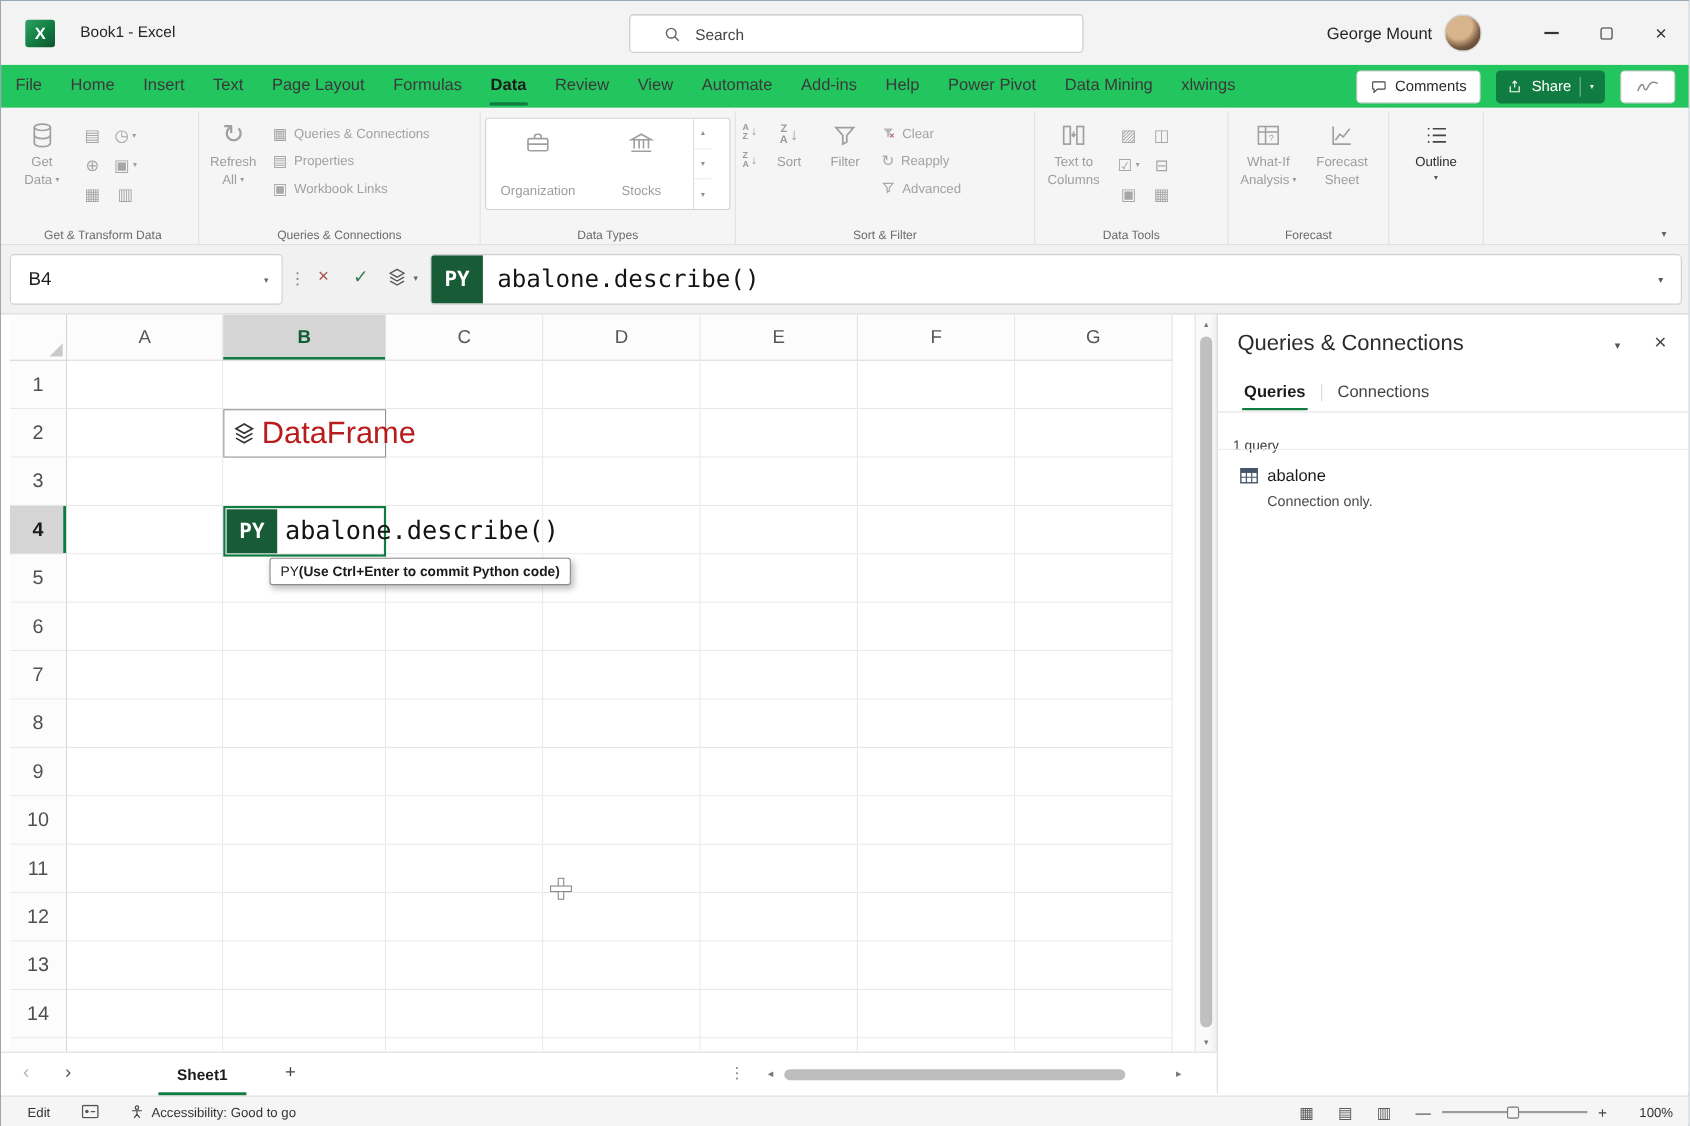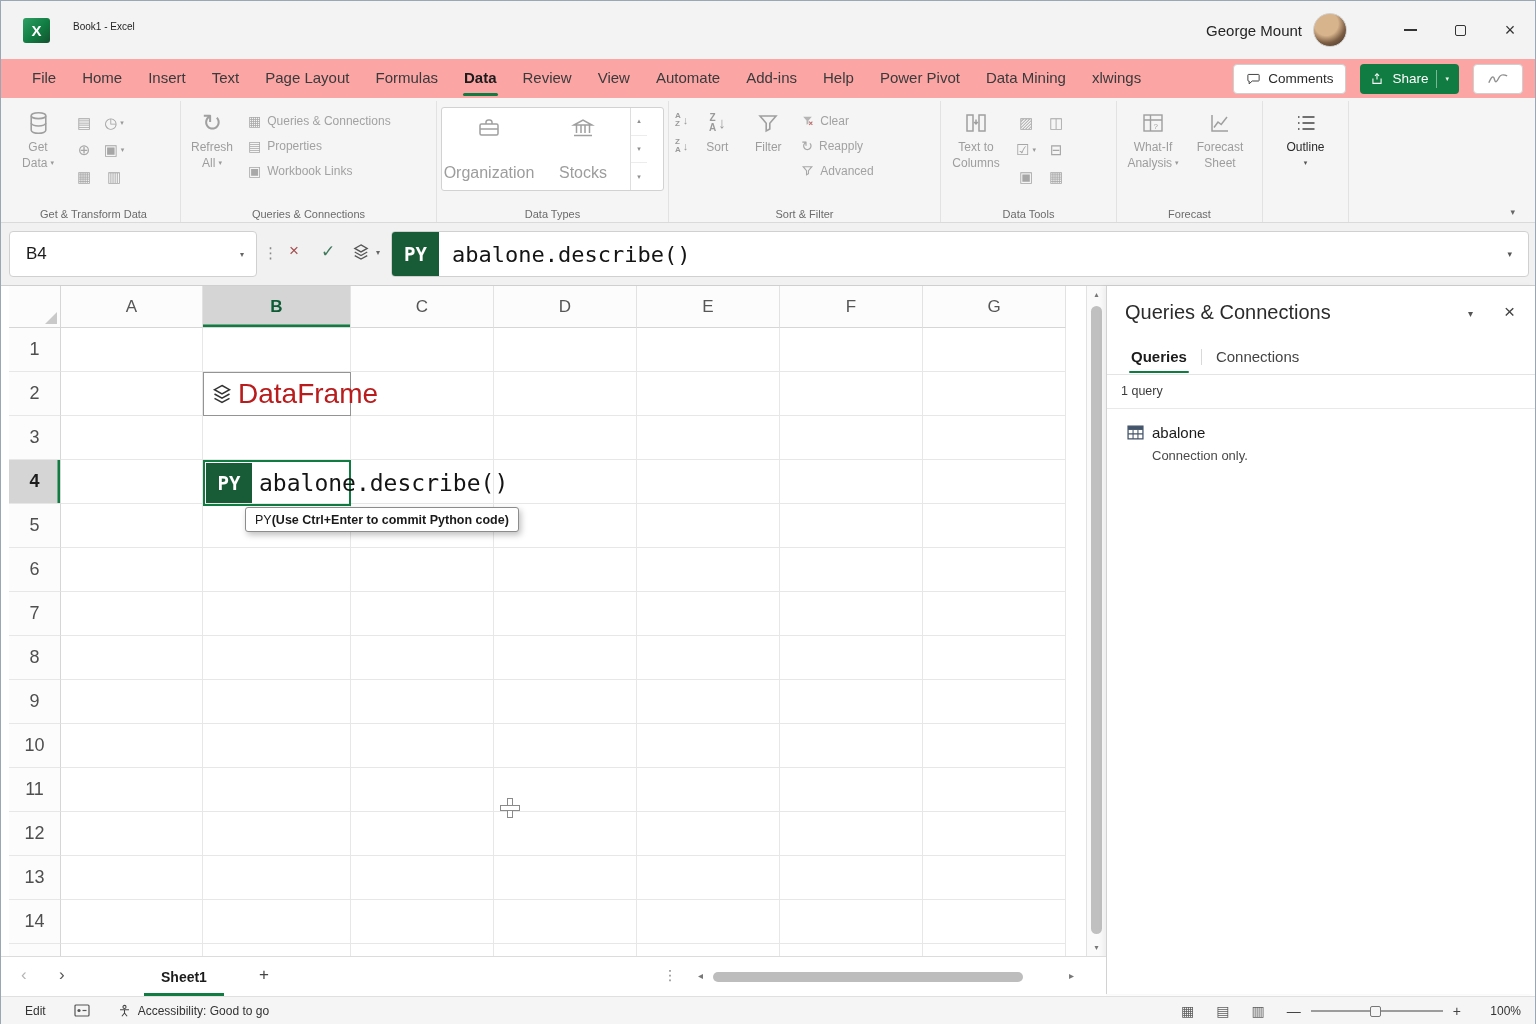--- a/index.html
+++ b/index.html
@@ -2,33 +2,33 @@
 <html><head>
 <meta charset="utf-8">
 <style>
 *{box-sizing:border-box;margin:0;padding:0}
 html,body{width:1536px;height:1024px;overflow:hidden;font-family:"Liberation Sans",sans-serif;color:#1f1f1f;background:#fff}
 #app{position:relative;width:1536px;height:1024px;background:#fff;border:1px solid #9aa7b4}
 
 
 .titlebar{position:absolute;top:0;left:0;right:0;height:58px;background:#f3f3f3}
 .xl-logo{position:absolute;left:22px;top:17px;width:27px;height:25px;border-radius:3px;background:linear-gradient(135deg,#2fa064,#107c41 55%,#14512f);color:#fff;font-weight:bold;font-size:15px;display:flex;align-items:center;justify-content:center}
-.doc-title{position:absolute;left:72px;top:20px;font-size:10px;color:#252525;white-space:nowrap}
+.doc-title{position:absolute;left:72px;top:20px;font-size:14px;color:#252525;white-space:nowrap}
 .searchbox{position:absolute;left:571px;top:12px;width:413px;height:35px;background:#fff;border:1px solid #c6c6c6;border-radius:4px;display:flex;align-items:center;padding-left:30px;gap:13px}
 .searchbox .stext{font-size:14px;color:#444}
 .user-name{position:absolute;right:233px;top:21px;font-size:15px;color:#252525;white-space:nowrap}
 .avatar{position:absolute;right:188px;top:12px;width:34px;height:34px;border-radius:50%;background:radial-gradient(circle at 38% 30%,#d8b48c 0 40%,#7a5c42 65%,#3c2f24 100%);border:1px solid #d0d0d0}
 .win-btns{position:absolute;right:0;top:0;height:58px;display:flex}
 .winbtn{width:50px;height:58px;display:flex;align-items:center;justify-content:center;color:#333}
 .wline{width:13px;height:1.5px;background:#333}
 .wbox{width:11px;height:11px;border:1.3px solid #333;border-radius:2px}
 .wx{font-size:18px;line-height:1}
 
 
-.tabrow{position:absolute;top:58px;left:0;right:0;height:39px;background:#fca5a5;display:flex;align-items:center;padding-left:18px}
+.tabrow{position:absolute;top:58px;left:0;right:0;height:39px;background:#22c55e;display:flex;align-items:center;}
 .rtab{padding:0 13px;font-size:15px;height:39px;line-height:37px;color:#3a3a3a;position:relative;white-space:nowrap;cursor:default}
 .rtab.active{font-weight:700;color:#1b1b1b}
 .rtab.active::after{content:"";position:absolute;left:12px;right:12px;bottom:2px;height:3px;background:#107c41;border-radius:2px}
 .tr-right{position:absolute;right:12px;top:0;height:39px;display:flex;align-items:center;gap:14px}
 .pillbtn{height:30px;display:flex;align-items:center;gap:7px;border:1px solid #cfcfcf;background:#fff;border-radius:4px;padding:0 12px;font-size:13.5px;color:#2b2b2b}
 .sharebtn{height:30px;display:flex;align-items:center;gap:8px;background:#107c41;color:#fff;border-radius:4px;padding:0 10px;font-size:13.5px}
 .sharebtn .sdiv{width:1px;height:18px;background:rgba(255,255,255,.45)}
 .sharebtn .chevw{font-size:7px;color:#eaf3ee}
 .penbtn{height:30px;width:50px;border:1px solid #cfcfcf;border-radius:4px;background:#fff;display:flex;align-items:center;justify-content:center}
 
@@ -45,21 +45,21 @@
 .enabled .chev{color:#555}
 .ricon{height:30px;display:flex;align-items:center;justify-content:center;color:#a0a0a0}
 .ricon.glyph{font-size:24px;line-height:26px}
 .minigrid{display:grid;grid-template-columns:repeat(2,30px);grid-auto-rows:27px;align-items:center;justify-items:center;margin-top:6px}
 .mini{display:flex;align-items:center;justify-content:center;gap:2px;color:#a6a6a6;font-size:15px;border-radius:3px;padding:1px 2px}
 .mini .chev{margin-left:1px}
 .ministack{display:flex;flex-direction:column;gap:2px;margin-top:6px}
 .miniline{display:flex;align-items:center;gap:6px;font-size:12px;color:#a2a2a2;height:23px;padding:0 5px;border-radius:3px;white-space:nowrap}
 .miniline .mg{font-size:14px;color:#a8a8a8}
 .gallery{display:flex;background:#fff;border:1px solid #d2d2d2;border-radius:3px;height:84px;margin-top:4px}
-.dtype{width:94px;display:flex;flex-direction:column;align-items:center;justify-content:center;gap:24px;font-size:16px;color:#9d9d9d}
+.dtype{width:94px;display:flex;flex-direction:column;align-items:center;justify-content:center;gap:24px;font-size:12px;color:#9d9d9d}
 .gscroll{width:17px;border-left:1px solid #dedede;display:flex;flex-direction:column}
 .gscroll div{flex:1;display:flex;align-items:center;justify-content:center;font-size:7px;color:#8f8f8f;border-bottom:1px solid #ececec}
 .gscroll div:last-child{border-bottom:none}
 .sortcol{display:flex;flex-direction:column;gap:8px;margin-top:8px}
 .sortmini{display:inline-flex;flex-direction:column;font-size:8px;line-height:8px;font-weight:700;color:#9a9a9a}
 .sarr{font-size:11px;color:#9a9a9a;line-height:10px}
 .sortbig{display:flex;align-items:center;gap:2px}
 .scol{display:flex;flex-direction:column;font-size:10px;line-height:10px;font-weight:700;color:#9a9a9a}
 .sarrb{font-size:15px;color:#9a9a9a}
 .ribbon-collapse{position:absolute;right:20px;bottom:5px;font-size:9px;color:#666}
@@ -111,21 +111,21 @@
 .qpanel{position:absolute;top:285px;left:1105px;right:0;bottom:29px;background:#fff;border-left:1px solid #d2d2d2;box-shadow:-3px 0 5px rgba(0,0,0,.05)}
 .qtitle{position:absolute;left:18px;top:15px;font-size:20px;color:#2b2b2b}
 .qhdr-chev{position:absolute;right:62px;top:22px;font-size:10px;color:#555}
 .qhdr-close{position:absolute;right:20px;top:15px;font-size:19px;color:#444}
 .qtabs{position:absolute;left:14px;top:58px;display:flex;align-items:center;font-size:15px}
 .qtab{padding:4px 10px 10px;position:relative;color:#444}
 .qtab.active{font-weight:700;color:#1b1b1b}
 .qtab.active::after{content:"";position:absolute;left:8px;right:8px;bottom:2px;height:2.5px;background:#107c41;border-radius:2px}
 .qtabdiv{width:1px;height:16px;background:#d9d9d9;margin:0 4px 6px}
 .qtabs-border{position:absolute;left:0;right:0;top:88px;height:1px;background:#e4e4e4}
-.qcount{position:absolute;left:14px;top:98px;font-size:12.5px;color:#3c3c3c}
+.qcount{position:absolute;left:14px;top:112px;font-size:12.5px;color:#3c3c3c}
 .qcount-border{position:absolute;left:0;right:0;top:122px;height:1px;background:#e9e9e9}
 .qitem{position:absolute;left:0;right:0;top:130px;padding:8px 0 10px 20px}
 .qname-row{display:flex;align-items:center;gap:8px;font-size:15px;color:#1a1a1a}
 .qdetail{margin:7px 0 5px 25px;font-size:13px;color:#4a4a4a}
 
 
 .sheetbar{position:absolute;top:955px;left:0;width:1105px;height:40px;background:#fff;border-top:1px solid #dcdcdc}
 .snav1{position:absolute;left:20px;top:8px;font-size:17px;color:#b5b5b5}
 .snav2{position:absolute;left:58px;top:8px;font-size:17px;color:#555}
 .stab{position:absolute;left:138px;top:0;height:100%;display:flex;align-items:center;padding:0 22px;font-size:14px;font-weight:700;color:#1b1b1b}
@@ -155,20 +155,29 @@
 svg{display:block}
 </style>
 </head>
 <body>
 
 <div id="app">
 
   <div class="titlebar">
     <div class="xl-logo">X</div>
     <div class="doc-title">Book1  -  Excel</div>
+    <div class="searchbox">
+      <span>
+        <svg width="16" height="16" viewBox="0 0 20 20" fill="none" stroke="#5f6368" stroke-width="1.6">
+            <circle cx="9" cy="9" r="5.5"></circle>
+            <path d="M13.2 13.2L17.5 17.5"></path>
+          </svg>
+      </span>
+      <span class="stext">Search</span>
+    </div>
     <div class="user-name">George Mount</div>
     <div class="avatar"></div>
     <div class="win-btns">
       <div class="winbtn">
           <span class="wline"></span>
         </div>
       <div class="winbtn">
           <span class="wbox"></span>
         </div>
       <div class="winbtn">

